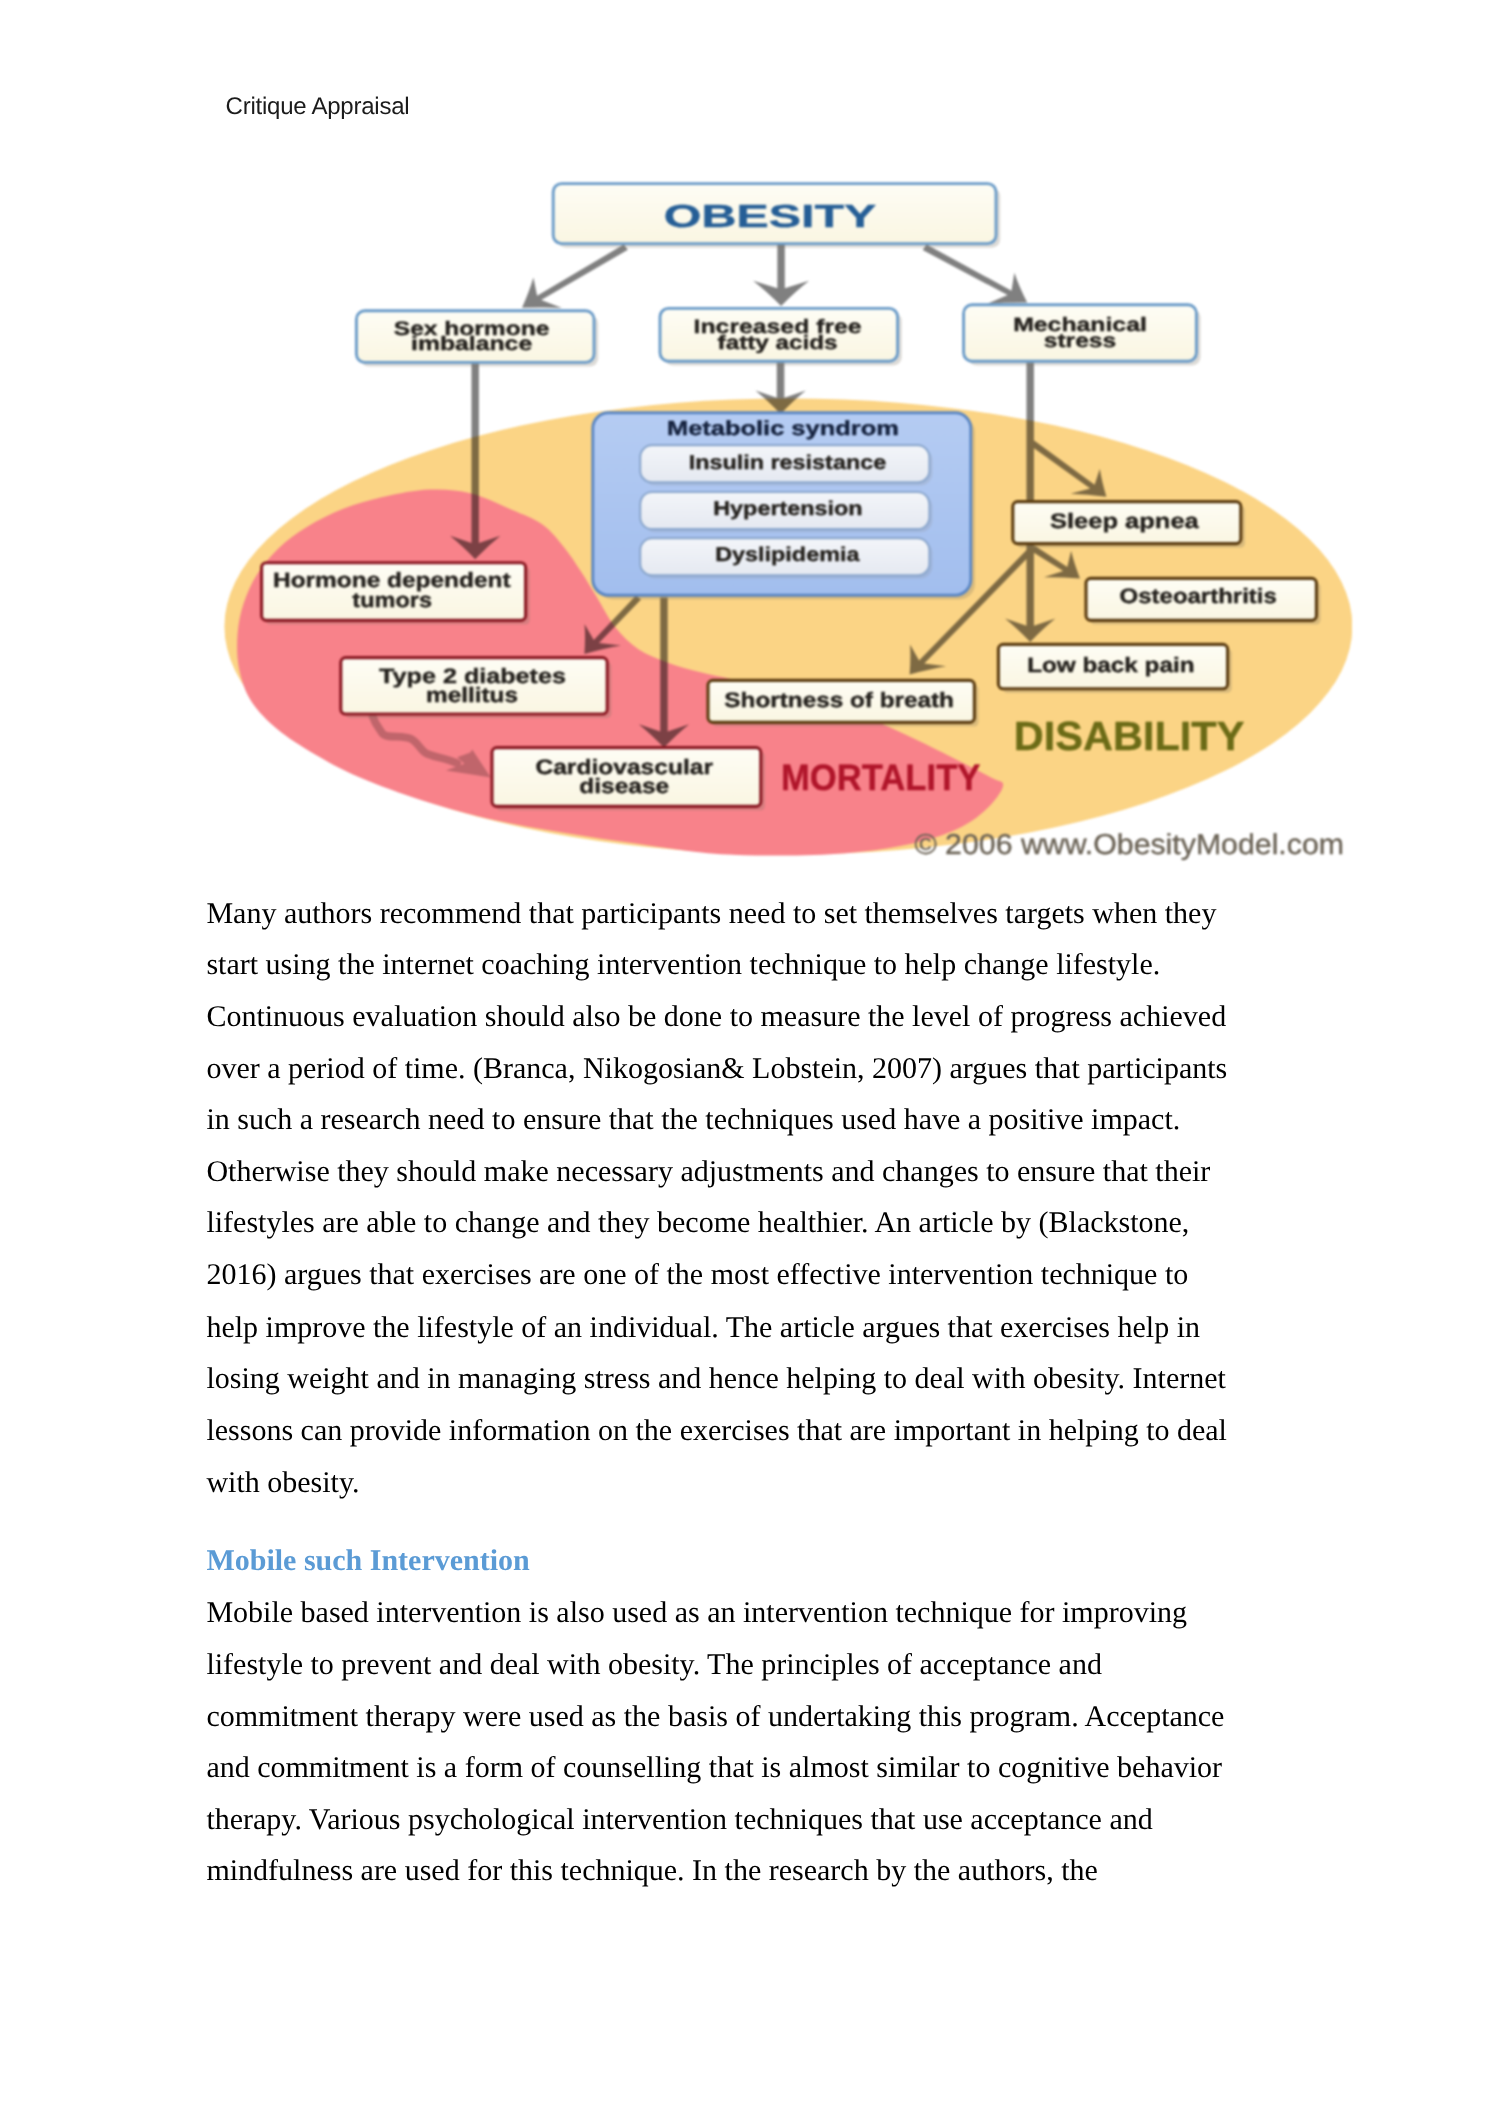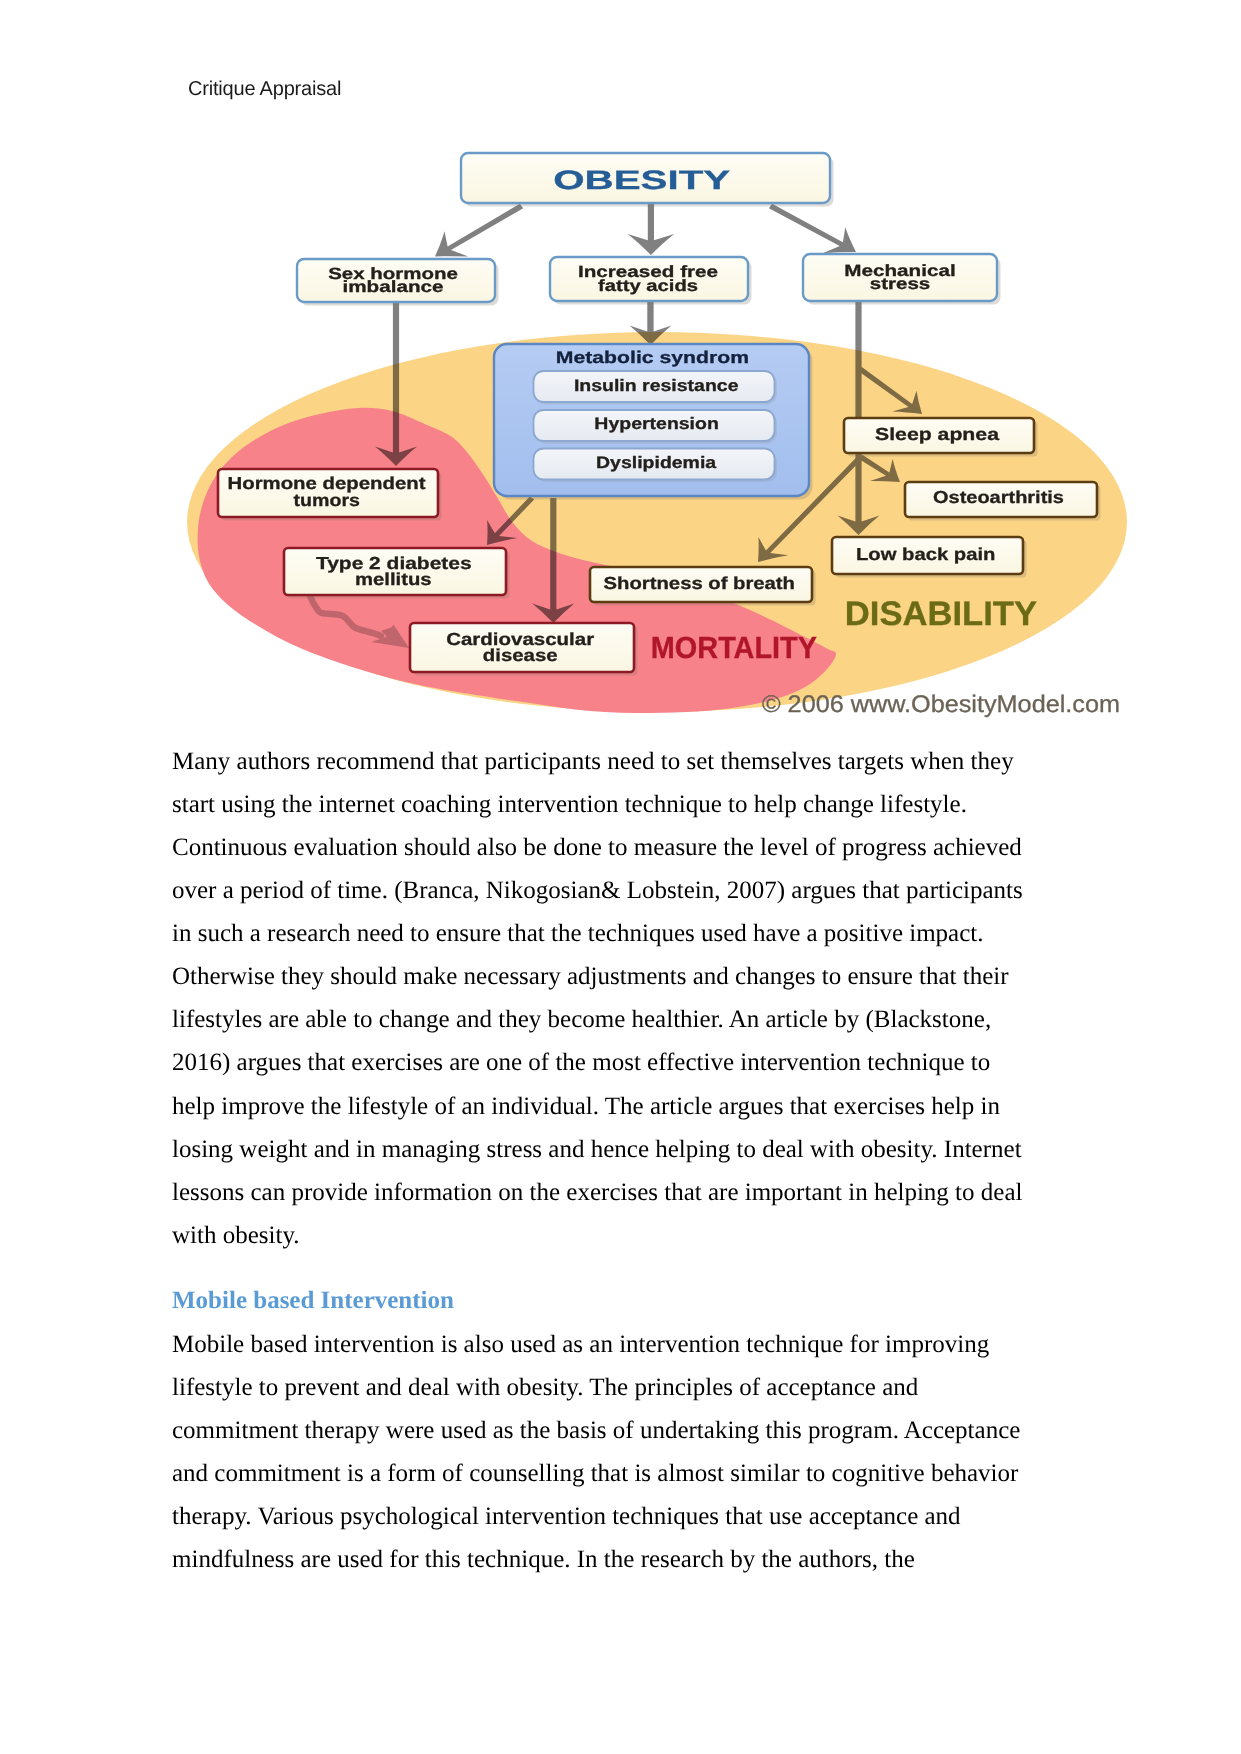--- a/index.html
+++ b/index.html
@@ -113,16 +113,16 @@
       <text x="925.7" y="560.0" text-anchor="middle" font-size="17.4" fill="#23201c" font-weight="bold" stroke="#23201c" stroke-width="0.30" paint-order="stroke" textLength="139.4" lengthAdjust="spacingAndGlyphs">Low back pain</text>
       <text x="940.9" y="624.6" text-anchor="middle" font-size="34.0" fill="#6B6B16" font-weight="bold" stroke="#6B6B16" stroke-width="0.30" paint-order="stroke" textLength="192.2" lengthAdjust="spacingAndGlyphs">DISABILITY</text>
       <text x="733.9" y="658.3" text-anchor="middle" font-size="30.6" fill="#B0152A" font-weight="bold" stroke="#B0152A" stroke-width="0.30" paint-order="stroke" textLength="166.2" lengthAdjust="spacingAndGlyphs">MORTALITY</text>
       <text x="941.0" y="712.0" text-anchor="middle" font-size="24.0" fill="#6a6255" stroke="#6a6255" stroke-width="0.30" paint-order="stroke" textLength="358.0" lengthAdjust="spacingAndGlyphs">© 2006 www.ObesityModel.com</text>
       </g>
     </svg>
   </div>
   <div class="body-block">
     <p class="para">Many authors recommend that participants need to set themselves targets when they start using the internet coaching intervention technique to help change lifestyle. Continuous evaluation should also be done to measure the level of progress achieved over a period of time. (Branca, Nikogosian&amp; Lobstein, 2007) argues that participants in such a research need to ensure that the techniques used have a positive impact. Otherwise they should make necessary adjustments and changes to ensure that their lifestyles are able to change and they become healthier. An article by (Blackstone, 2016) argues that exercises are one of the most effective intervention technique to help improve the lifestyle of an individual. The article argues that exercises help in losing weight and in managing stress and hence helping to deal with obesity. Internet lessons can provide information on the exercises that are important in helping to deal with obesity.</p>
     <div class="sec-gap"></div>
-    <h2 class="sec-heading">Mobile based Intervention</h2>
+    <h2 class="sec-heading">Mobile such Intervention</h2>
     <p class="para">Mobile based intervention is also used as an intervention technique for improving lifestyle to prevent and deal with obesity. The principles of acceptance and commitment therapy were used as the basis of undertaking this program. Acceptance and commitment is a form of counselling that is almost similar to cognitive behavior therapy. Various psychological intervention techniques that use acceptance and mindfulness are used for this technique. In the research by the authors, the</p>
   </div>
 </div>
 
 </body></html>

